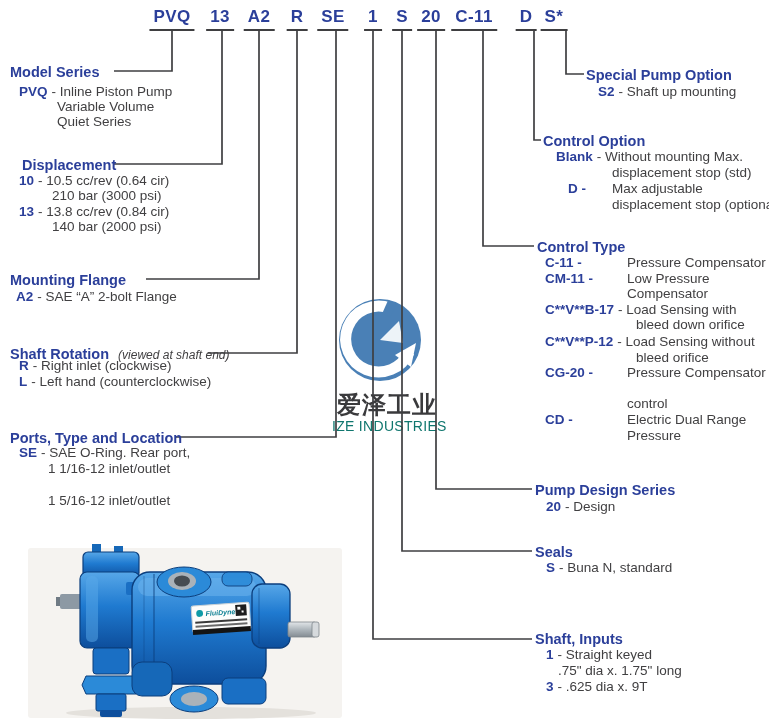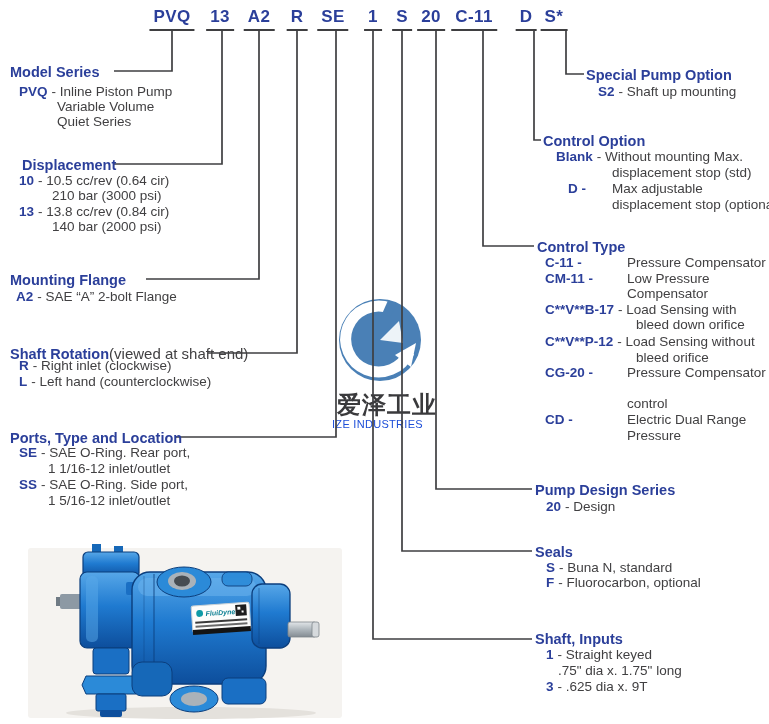--- a/index.html
+++ b/index.html
@@ -6,26 +6,26 @@
   #canvas{position:relative;width:769px;height:724px;background:#ffffff;overflow:hidden;
           font-family:"Liberation Sans","DejaVu Sans",sans-serif;}
   
   .seg{position:absolute;top:7px;transform:translateX(-50%);font-size:17px;font-weight:bold;
        letter-spacing:.4px;color:#2b3f9a;border-bottom:2px solid #3f3f41;padding:0 4px 2px;
        white-space:nowrap;}
   
   .h{position:absolute;font-size:14.5px;font-weight:bold;color:#2b3f9a;white-space:nowrap;line-height:16px;z-index:6;}
   .t{position:absolute;font-size:13.5px;color:#414042;white-space:nowrap;line-height:16px;z-index:6;}
   .t .c{font-weight:bold;color:#2b3f9a;margin-right:4px;}
-  .note{font-size:15px;font-weight:normal;color:#414042;margin-left:0;}
+  .note{font-size:12px;font-weight:normal;color:#414042;margin-left:9px;font-style:italic;}
   #lines{position:absolute;left:0;top:0;z-index:5;pointer-events:none;}
   #wm-logo{position:absolute;left:337px;top:297px;z-index:1;}
   .wm-cn{position:absolute;left:337px;top:389px;font-size:24px;font-weight:bold;color:#3a3a3c;
          letter-spacing:1px;z-index:1;white-space:nowrap;}
-  .wm-en{position:absolute;left:332px;top:418px;font-size:11px;color:#1d4ed8;letter-spacing:.3px;
+  .wm-en{position:absolute;left:332px;top:418px;font-size:14px;color:#0f766e;letter-spacing:.3px;
          z-index:1;white-space:nowrap;}
   #pump{position:absolute;left:26px;top:542px;z-index:2;}
 </style>
 </head>
 <body>
 
 <div id="canvas">
 
   <svg id="wm-logo" width="86" height="86" viewBox="0 0 86 86">
     <circle cx="43" cy="43" r="41" fill="#4a80b6"></circle>
@@ -143,21 +143,20 @@
   <div class="h" style="left:10px;top:272px">Mounting Flange</div>
   <div class="t" style="left:16px;top:289px"><span class="c">A2</span><span>- SAE “A” 2-bolt Flange</span></div>
 
   <div class="h" style="left:10px;top:346px"><span>Shaft Rotation</span><span class="note">(viewed at shaft end)</span></div>
   <div class="t" style="left:19px;top:358px"><span class="c">R</span><span>- Right inlet (clockwise)</span></div>
   <div class="t" style="left:19px;top:374px"><span class="c">L</span><span>- Left hand (counterclockwise)</span></div>
 
   <div class="h" style="left:10px;top:430px">Ports, Type and Location</div>
   <div class="t" style="left:19px;top:445px"><span class="c">SE</span><span>- SAE O-Ring. Rear port,</span></div>
   <div class="t" style="left:48px;top:461px">1 1/16-12 inlet/outlet</div>
-  <div class="t" style="left:19px;top:477px"><span class="c">SS</span><span>- SAE O-Ring. Side port,</span></div>
   <div class="t" style="left:48px;top:493px">1 5/16-12 inlet/outlet</div>
 
   <div class="h" style="left:586px;top:67px">Special Pump Option</div>
   <div class="t" style="left:598px;top:84px"><span class="c">S2</span><span>- Shaft up mounting</span></div>
 
   <div class="h" style="left:543px;top:133px">Control Option</div>
   <div class="t" style="left:556px;top:149px"><span class="c">Blank</span><span>- Without mounting Max.</span></div>
   <div class="t" style="left:612px;top:165px">displacement stop (std)</div>
   <div class="t" style="left:568px;top:181px"><span class="c">D -</span></div>
   <div class="t" style="left:612px;top:181px">Max adjustable</div>
@@ -178,20 +177,19 @@
   <div class="t" style="left:627px;top:396px">control</div>
   <div class="t" style="left:545px;top:412px"><span class="c">CD -</span></div>
   <div class="t" style="left:627px;top:412px">Electric Dual Range</div>
   <div class="t" style="left:627px;top:428px">Pressure</div>
 
   <div class="h" style="left:535px;top:482px">Pump Design Series</div>
   <div class="t" style="left:546px;top:499px"><span class="c">20</span><span>- Design</span></div>
 
   <div class="h" style="left:535px;top:544px">Seals</div>
   <div class="t" style="left:546px;top:560px"><span class="c">S</span><span>- Buna N, standard</span></div>
-  <div class="t" style="left:546px;top:575px"><span class="c">F</span><span>- Fluorocarbon, optional</span></div>
 
   <div class="h" style="left:535px;top:631px">Shaft, Inputs</div>
   <div class="t" style="left:546px;top:647px"><span class="c">1</span><span>- Straight keyed</span></div>
   <div class="t" style="left:558px;top:663px">.75" dia x. 1.75" long</div>
   <div class="t" style="left:546px;top:679px"><span class="c">3</span><span>- .625 dia x. 9T</span></div>
 
 </div>
 
 </body></html>

